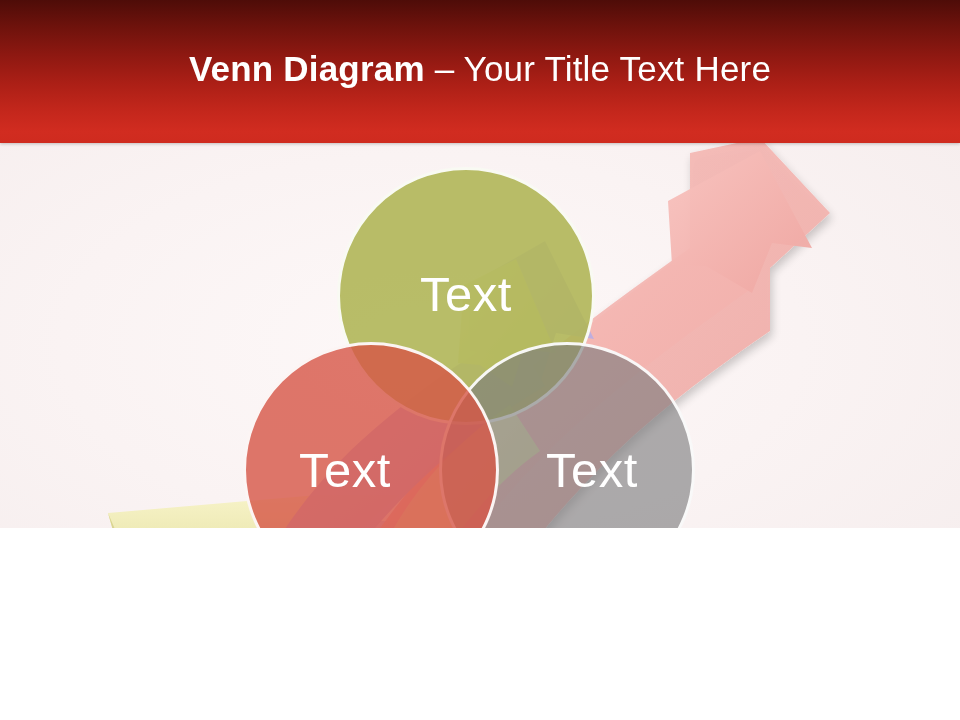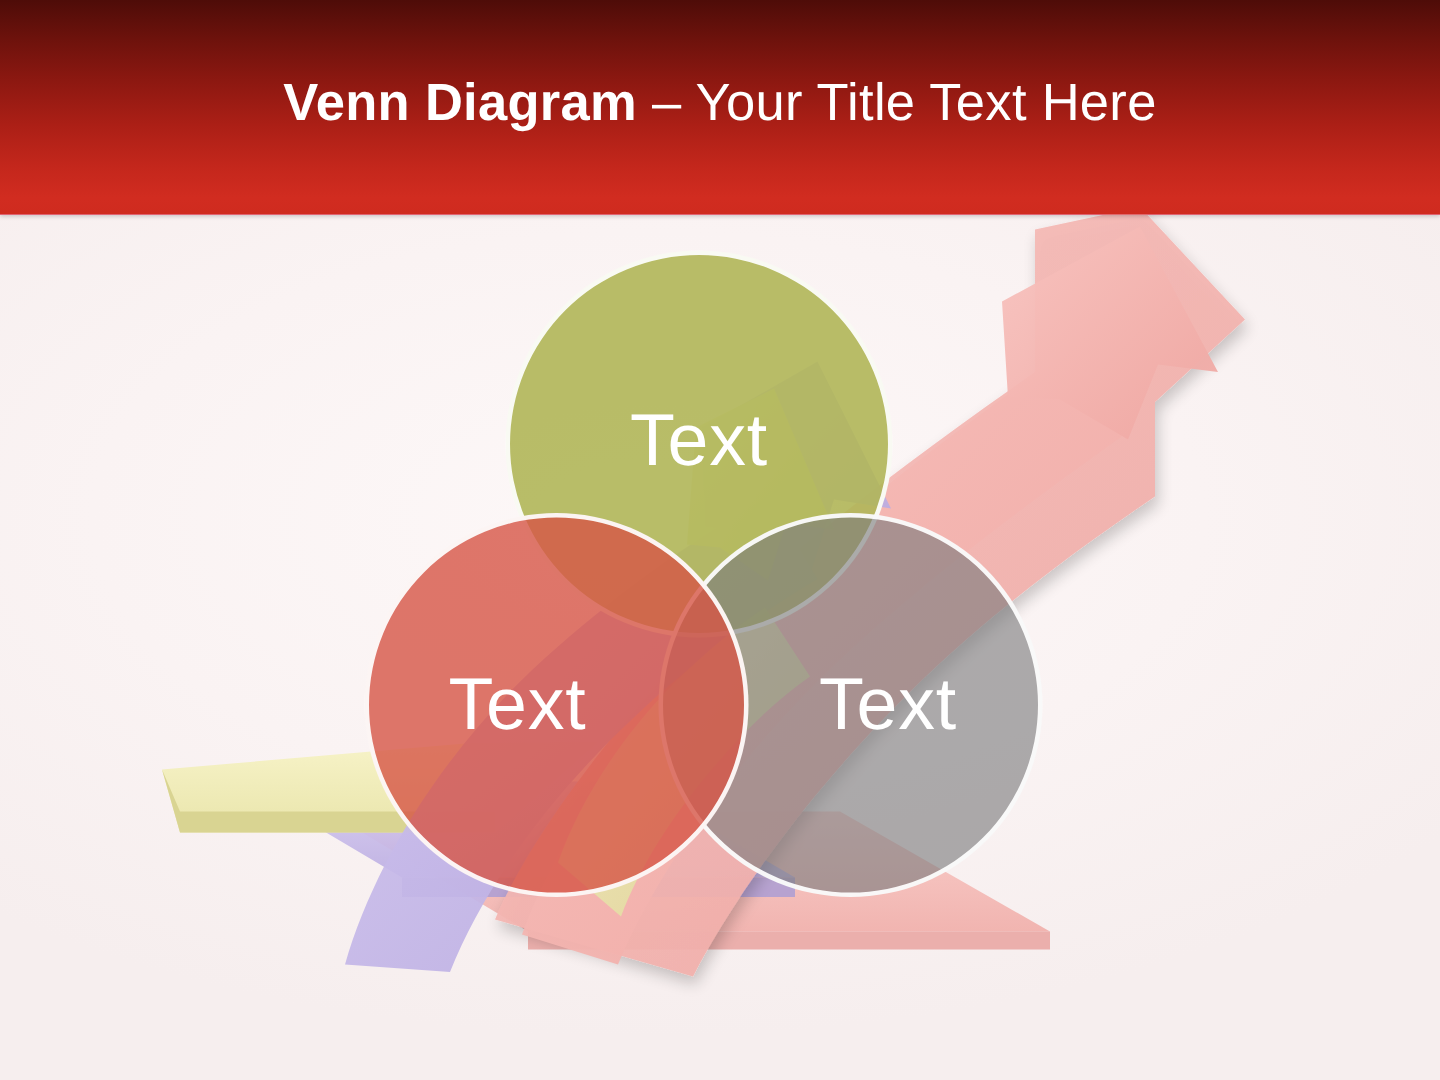--- a/index.html
+++ b/index.html
@@ -7,22 +7,22 @@
     padding: 0;
     width: 960px;
     height: 720px;
     overflow: hidden;
     font-family: "Liberation Sans", sans-serif;
   }
 
   #slide {
     position: relative;
     width: 960px;
-    height: 720px;
-    background: #ec4899;
+    height: 528px;
+    background: #1d4ed8;
     overflow: hidden;
   }
 
   
   .body-wash {
     position: absolute;
     left: 0; top: 143px;
     width: 960px; height: 577px;
     background:
       radial-gradient(ellipse 70% 60% at 45% 35%, #fdf8f8 0%, #faf3f3 55%, #f6eeee 100%);

